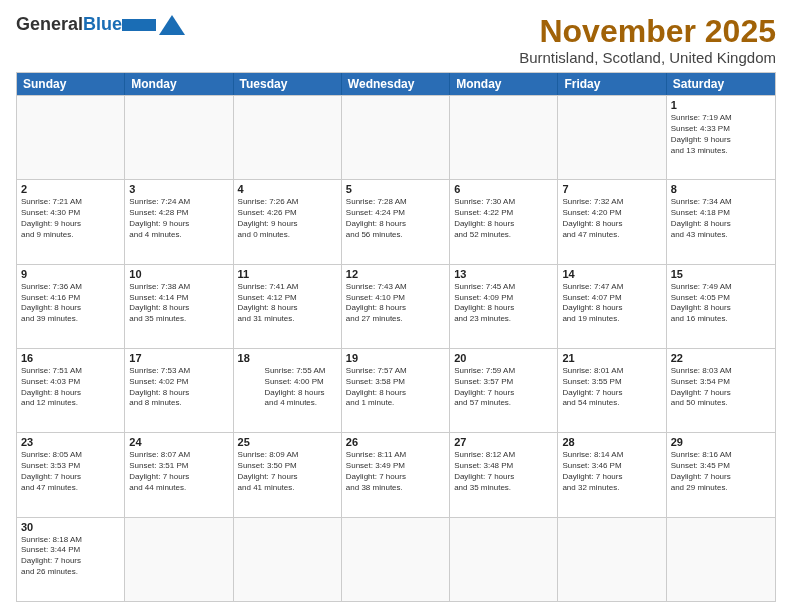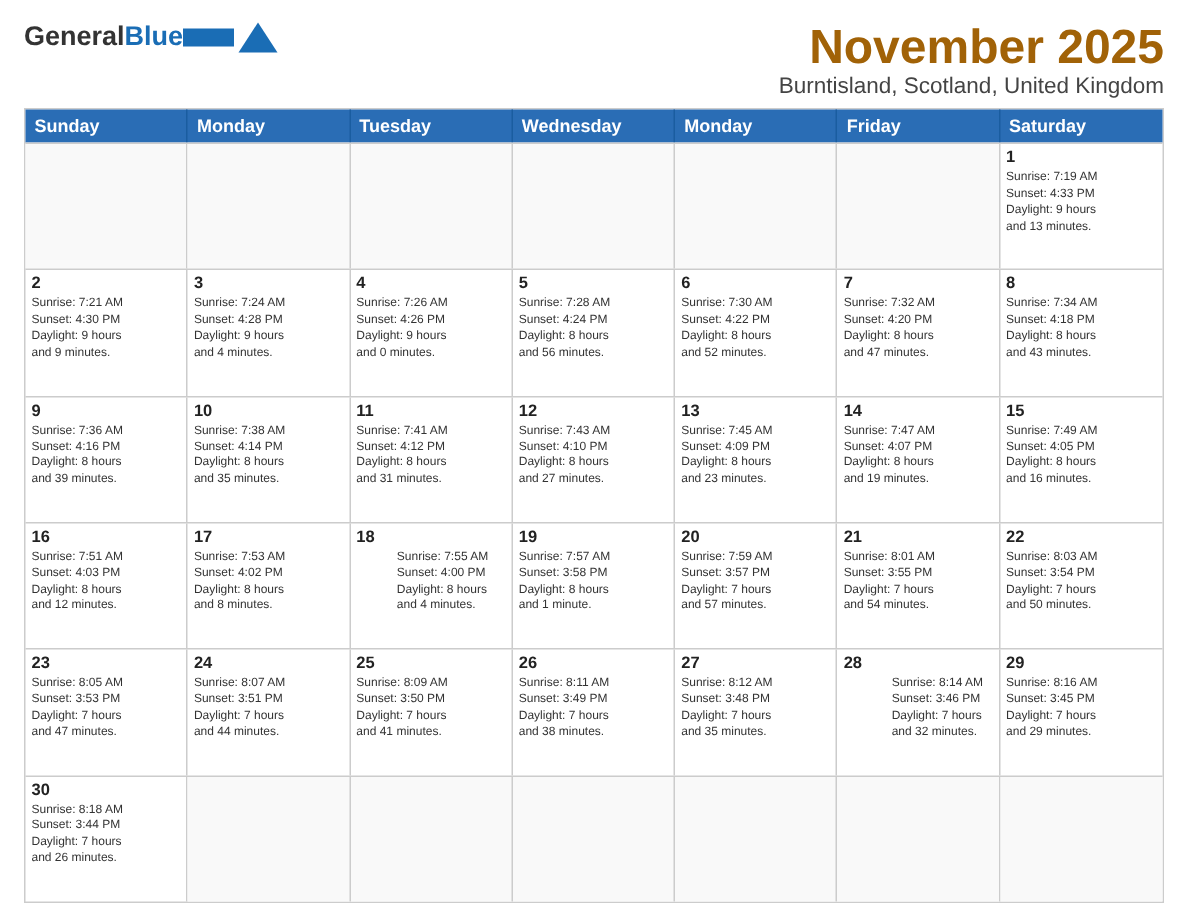--- a/index.html
+++ b/index.html
@@ -340,21 +340,21 @@
           </div>
           <div class="cal-cell">
             <div class="day-num">27</div>
             <div class="cell-info" style="white-space: pre-line;">Sunrise: 8:12 AM
 Sunset: 3:48 PM
 Daylight: 7 hours
 and 35 minutes.</div>
           </div>
           <div class="cal-cell">
             <div class="day-num">28</div>
-            <div class="cell-info" style="white-space: pre-line; margin-left: 32px;">Sunrise: 8:14 AM
+            <div class="cell-info" style="white-space: pre-line;">Sunrise: 8:14 AM
 Sunset: 3:46 PM
 Daylight: 7 hours
 and 32 minutes.</div>
           </div>
           <div class="cal-cell">
             <div class="day-num">29</div>
             <div class="cell-info" style="white-space: pre-line;">Sunrise: 8:16 AM
 Sunset: 3:45 PM
 Daylight: 7 hours
 and 29 minutes.</div>

